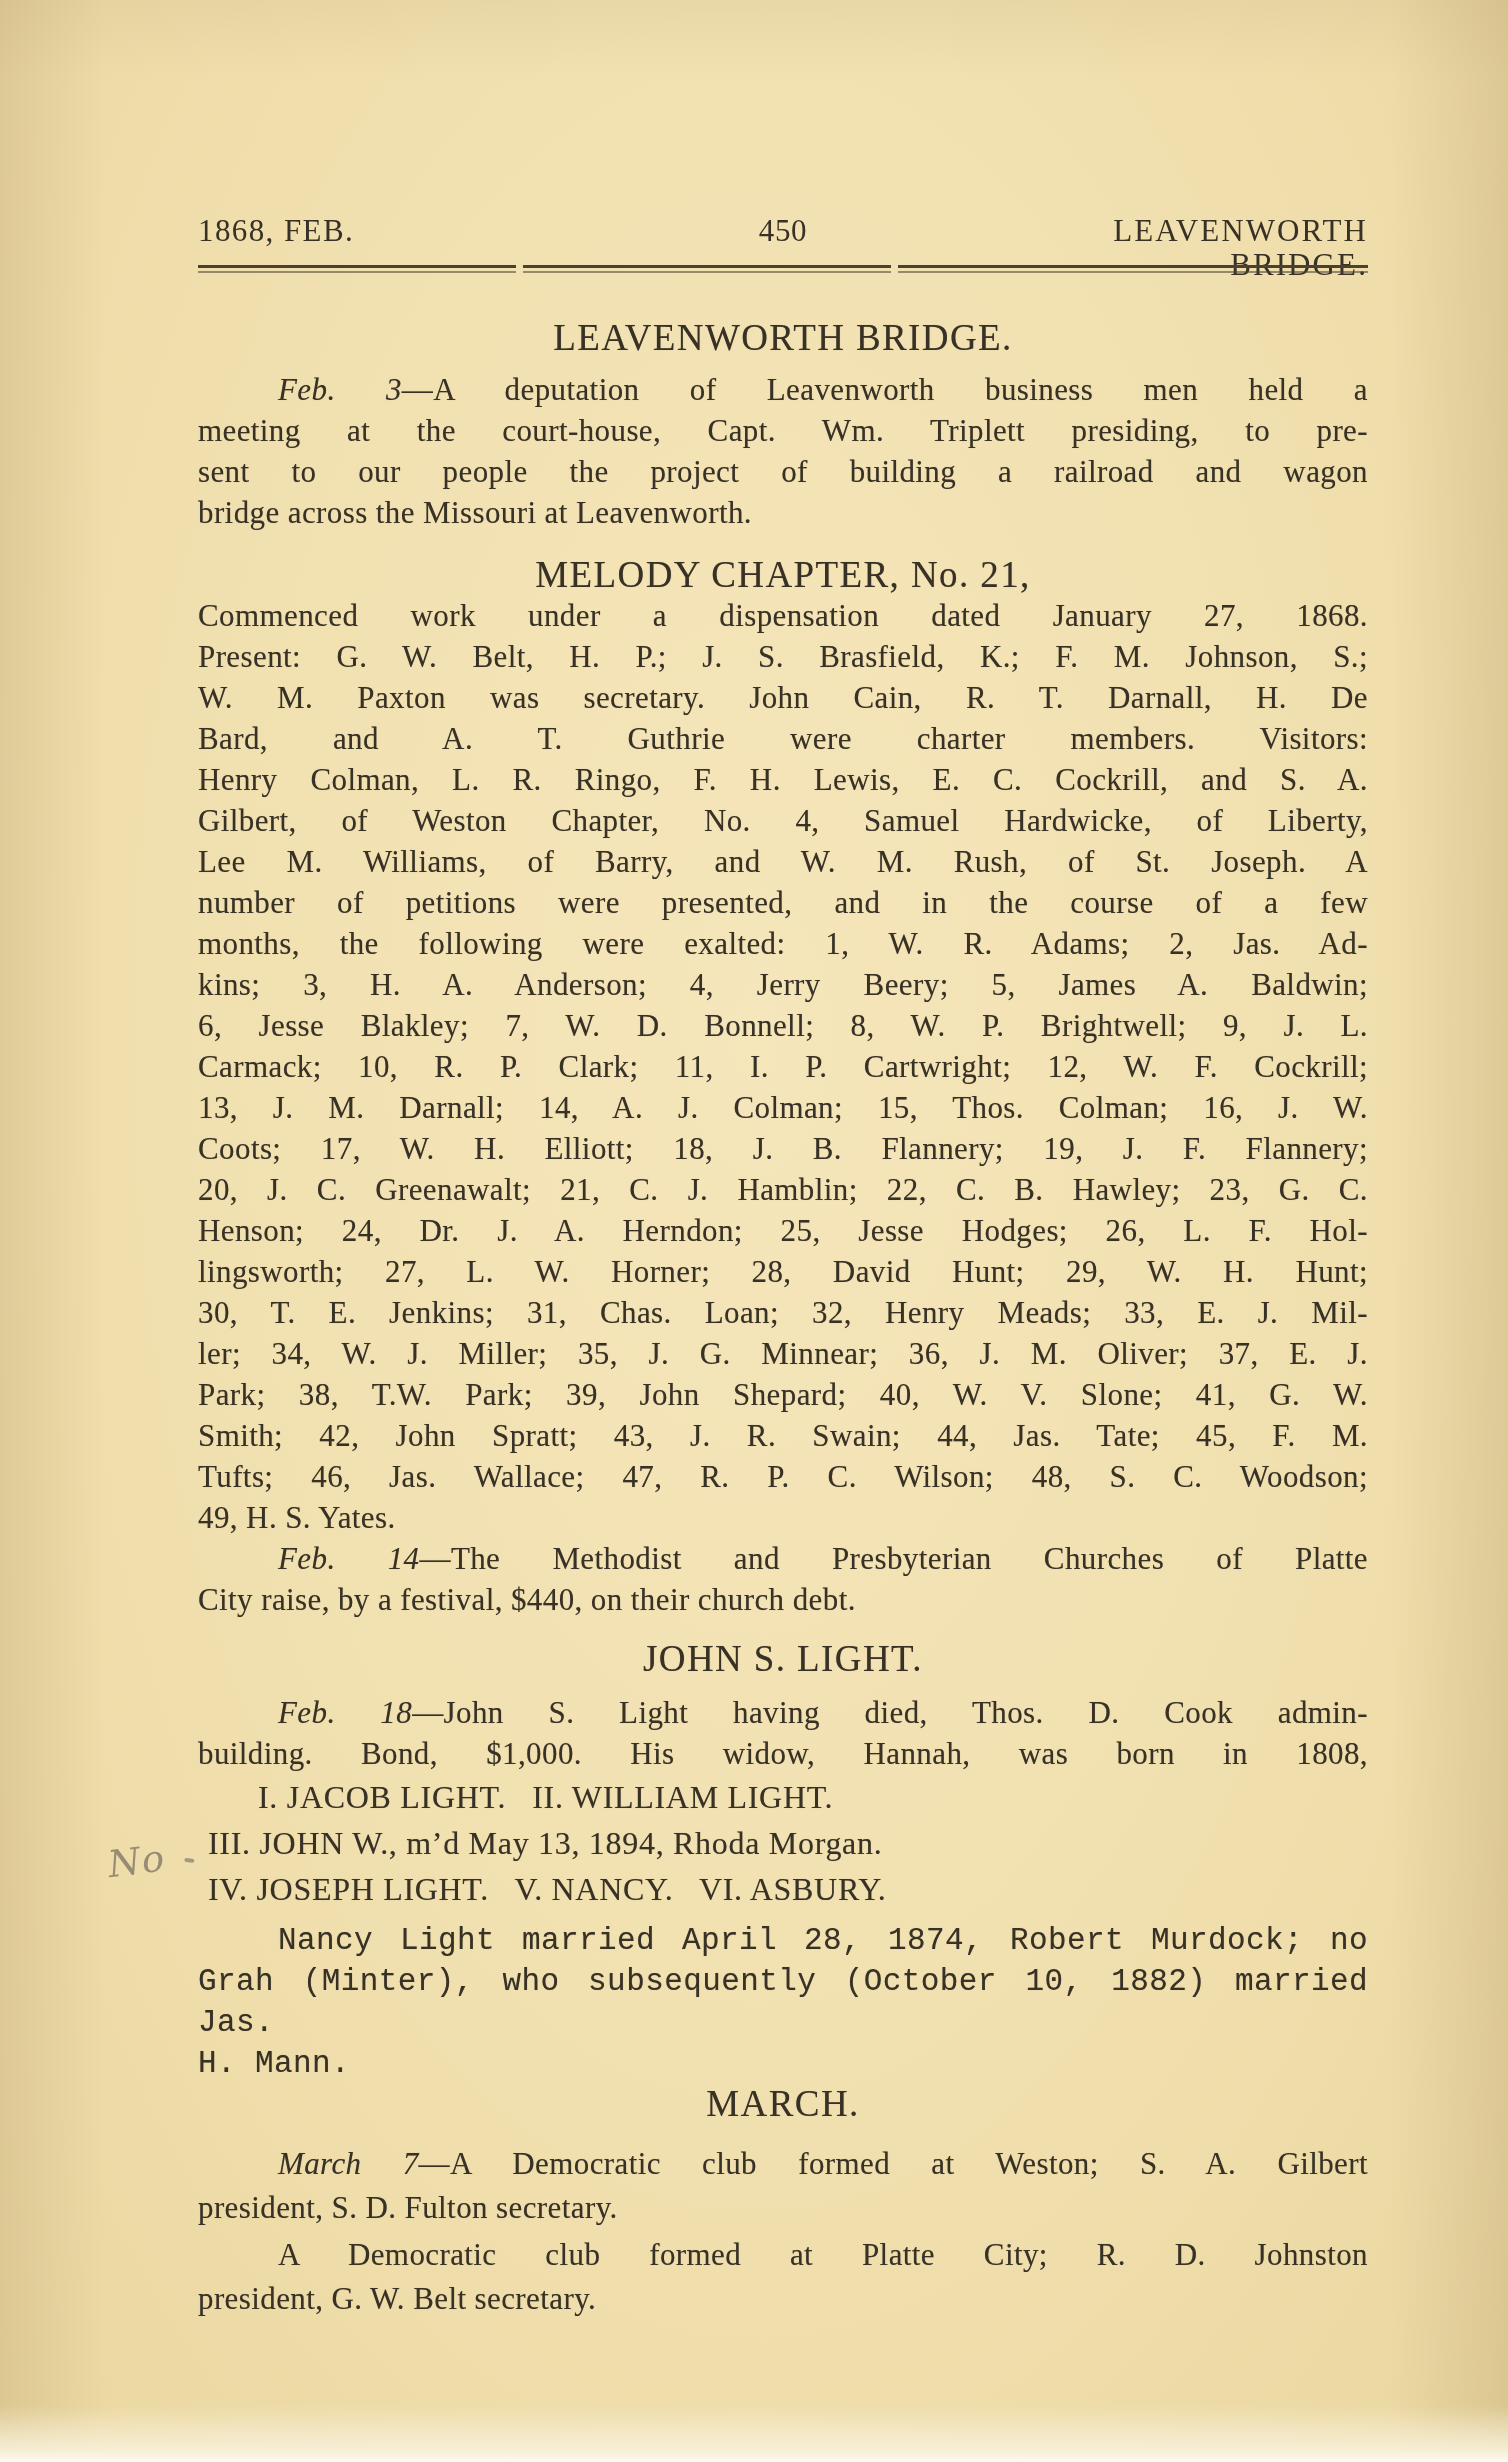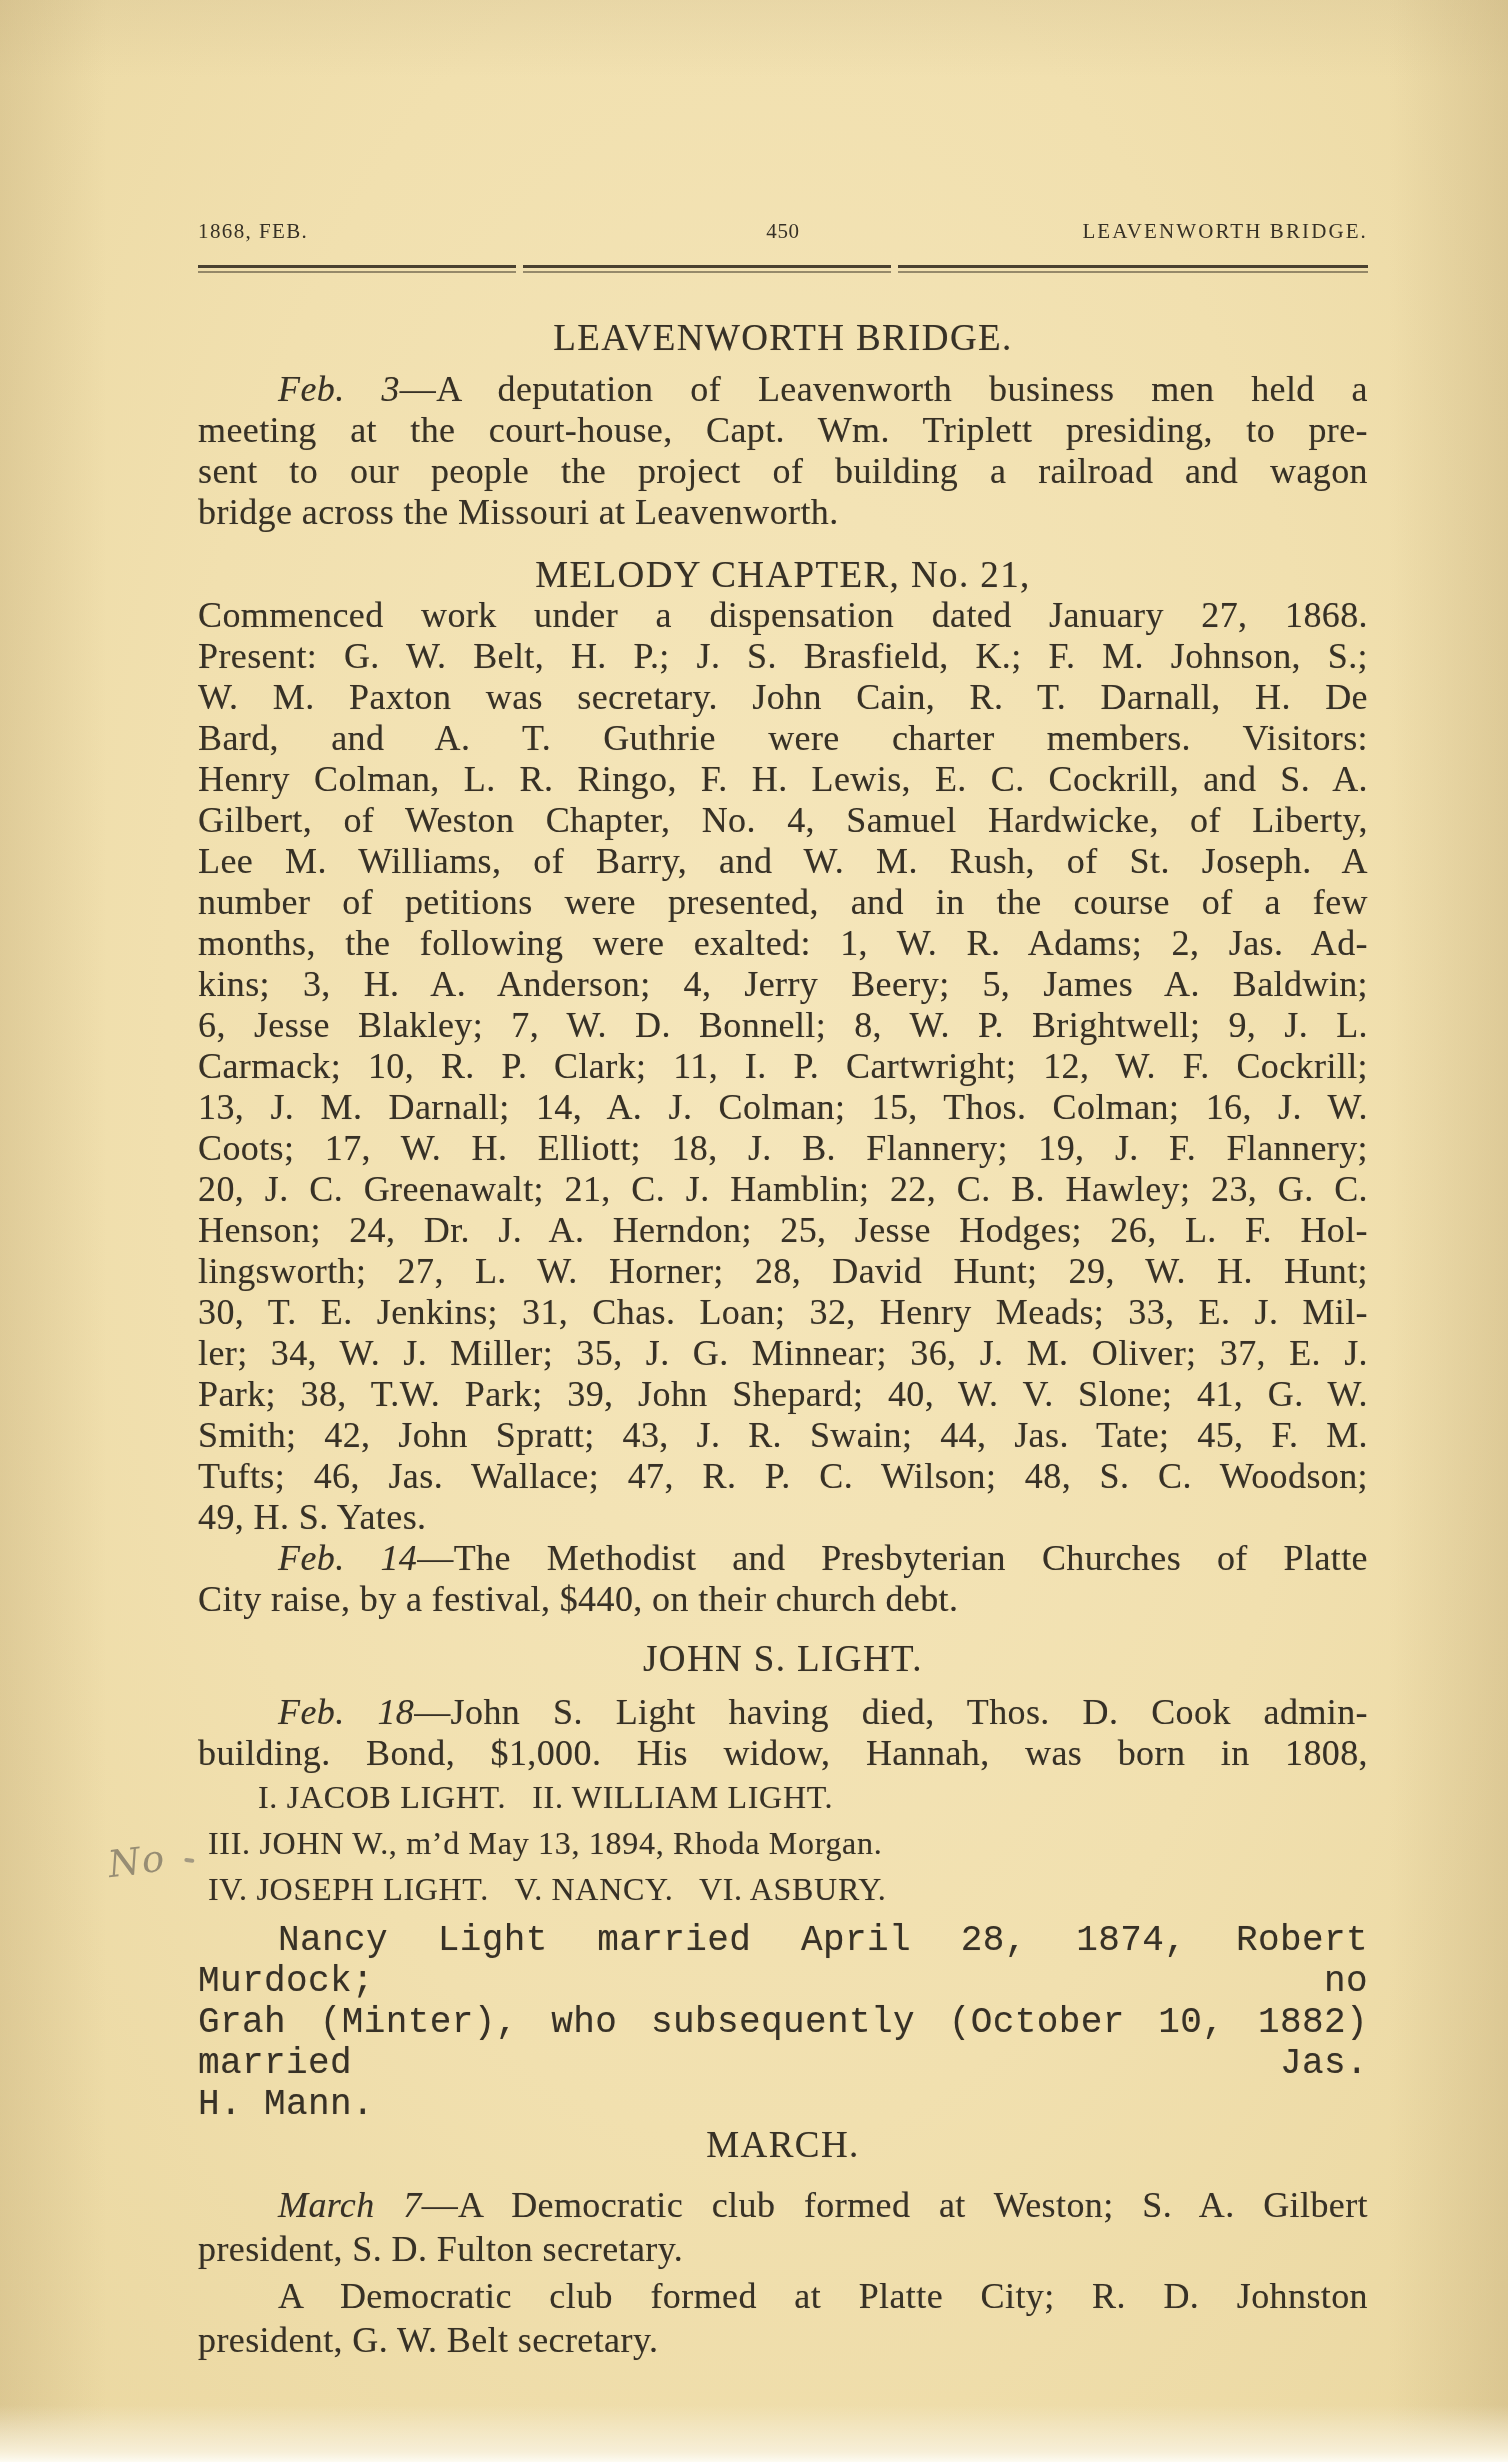--- a/index.html
+++ b/index.html
@@ -13,39 +13,39 @@
       linear-gradient(to top, #fdfbf2 0px, #f7efd8 10px, rgba(253,251,242,0) 57px),
       linear-gradient(to right, rgba(186,162,112,.30) 0px, rgba(186,162,112,0) 107px),
       linear-gradient(to left, rgba(186,162,112,.33) 0px, rgba(186,162,112,0) 121px),
       linear-gradient(to bottom, rgba(205,185,138,.25) 0px, rgba(205,185,138,0) 78px),
       radial-gradient(ellipse at 50% 42%, #f5e6bb 0%, #f1e0af 55%, #ead7a0 100%);
   }
   .textblock{position:absolute;left:198px;top:0;width:1170px;height:100%;}
 
   
   .pagehead{position:absolute;top:214px;left:0;width:100%;display:flex;
-    font-size:21px;line-height:34px;letter-spacing:1.4px;}
+    font-size:31px;line-height:34px;letter-spacing:1.4px;}
   .ph-left{width:33%;text-align:left;}
   .ph-center{width:34%;text-align:center;letter-spacing:0.7px;}
   .ph-right{width:33%;text-align:right;letter-spacing:2.1px;}
 
   
   .rule{position:absolute;top:265px;left:0;width:100%;}
   .rule .r1,.rule .r2{height:2.9px;
     background:linear-gradient(90deg,
       #4a4130 0%,#4a4130 27.2%, rgba(0,0,0,0) 27.2%, rgba(0,0,0,0) 27.8%,
       #4a4130 27.8%,#4a4130 59.2%, rgba(0,0,0,0) 59.2%, rgba(0,0,0,0) 59.8%,
       #4a4130 59.8%,#4a4130 100%);}
   .rule .r2{margin-top:2.9px;height:2.1px;opacity:.55;}
 
   
   .content{position:absolute;left:0;top:318px;width:100%;}
   .heading{font-size:37px;line-height:40px;text-align:center;letter-spacing:1.4px;
     text-shadow:0 0 0.7px rgba(55,46,30,.4);}
-  .para{font-size:36px;}
+  .para{font-size:31px;}
   .para .line{line-height:41px;letter-spacing:0.4px;text-shadow:0 0 0.7px rgba(55,46,30,.35);}
   .line.just{text-align:justify;text-align-last:justify;}
   .line.last{text-align:left;text-align-last:left;}
   .line.indent{text-indent:80px;}
   .para i{font-style:italic;}
 
   .childlist{font-size:32px;}
   .childlist .line{line-height:46px;letter-spacing:0.7px;white-space:pre-wrap;
     text-shadow:0 0 0.7px rgba(55,46,30,.35);font-family:Liberation Serif, serif;}
   .ind-l{padding-left:60px;}

